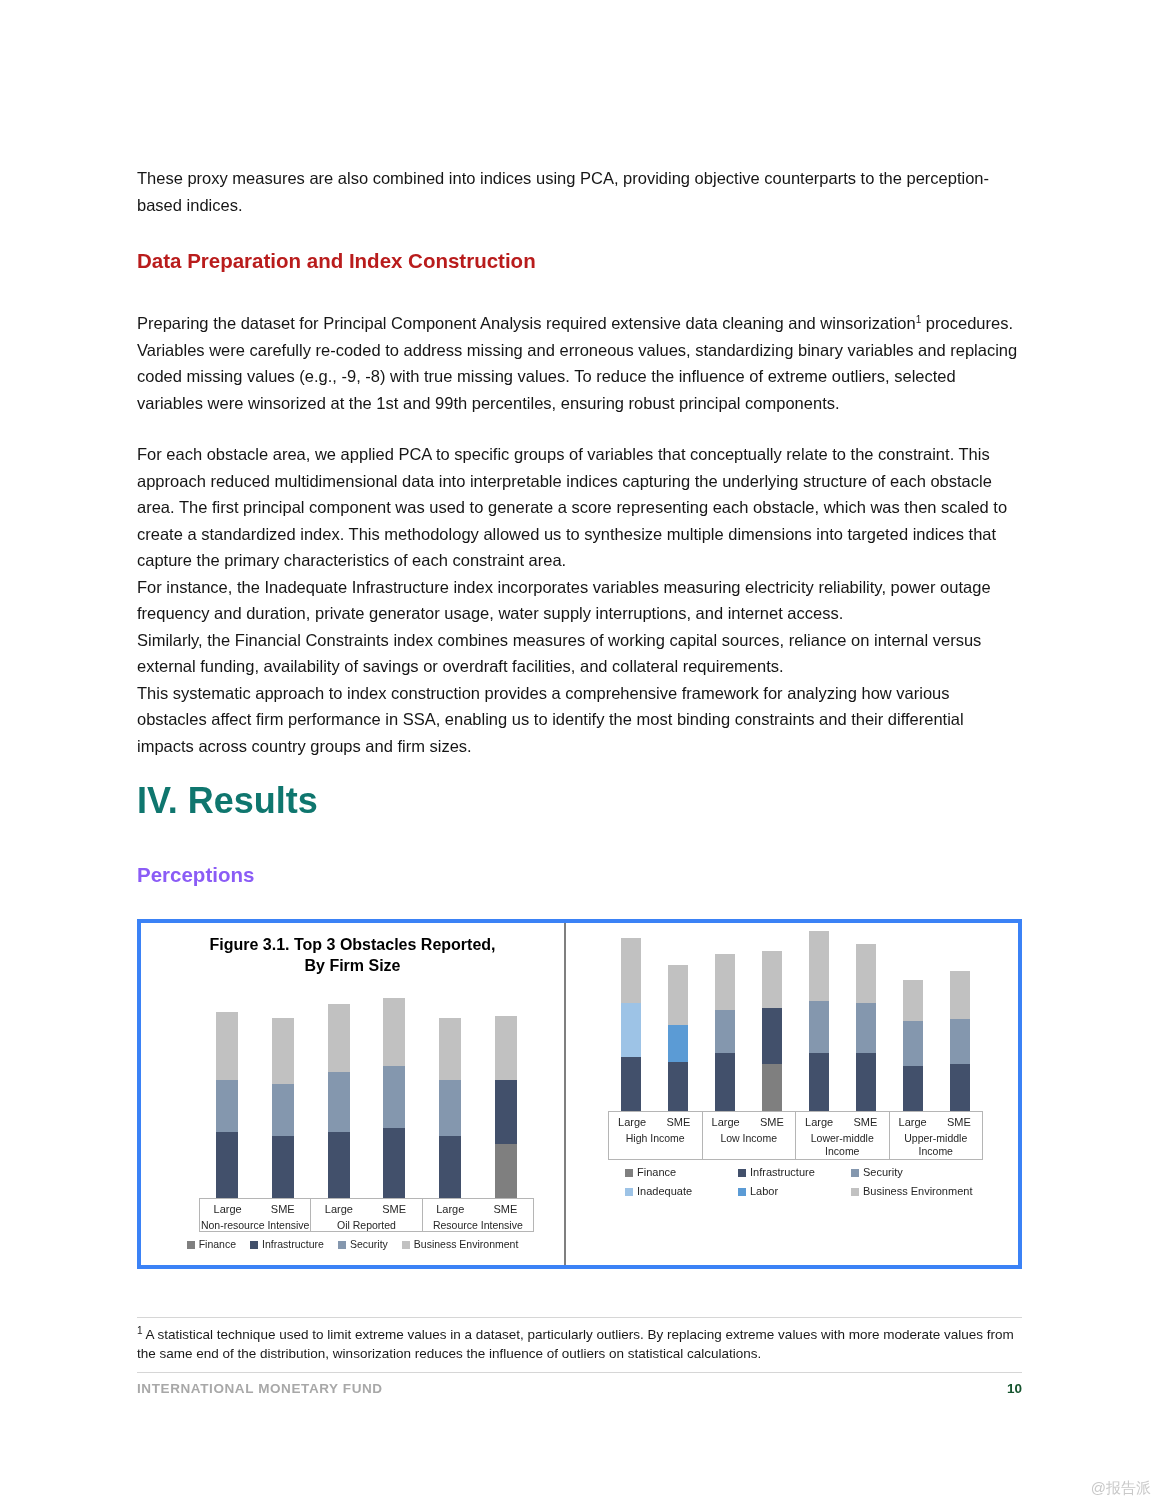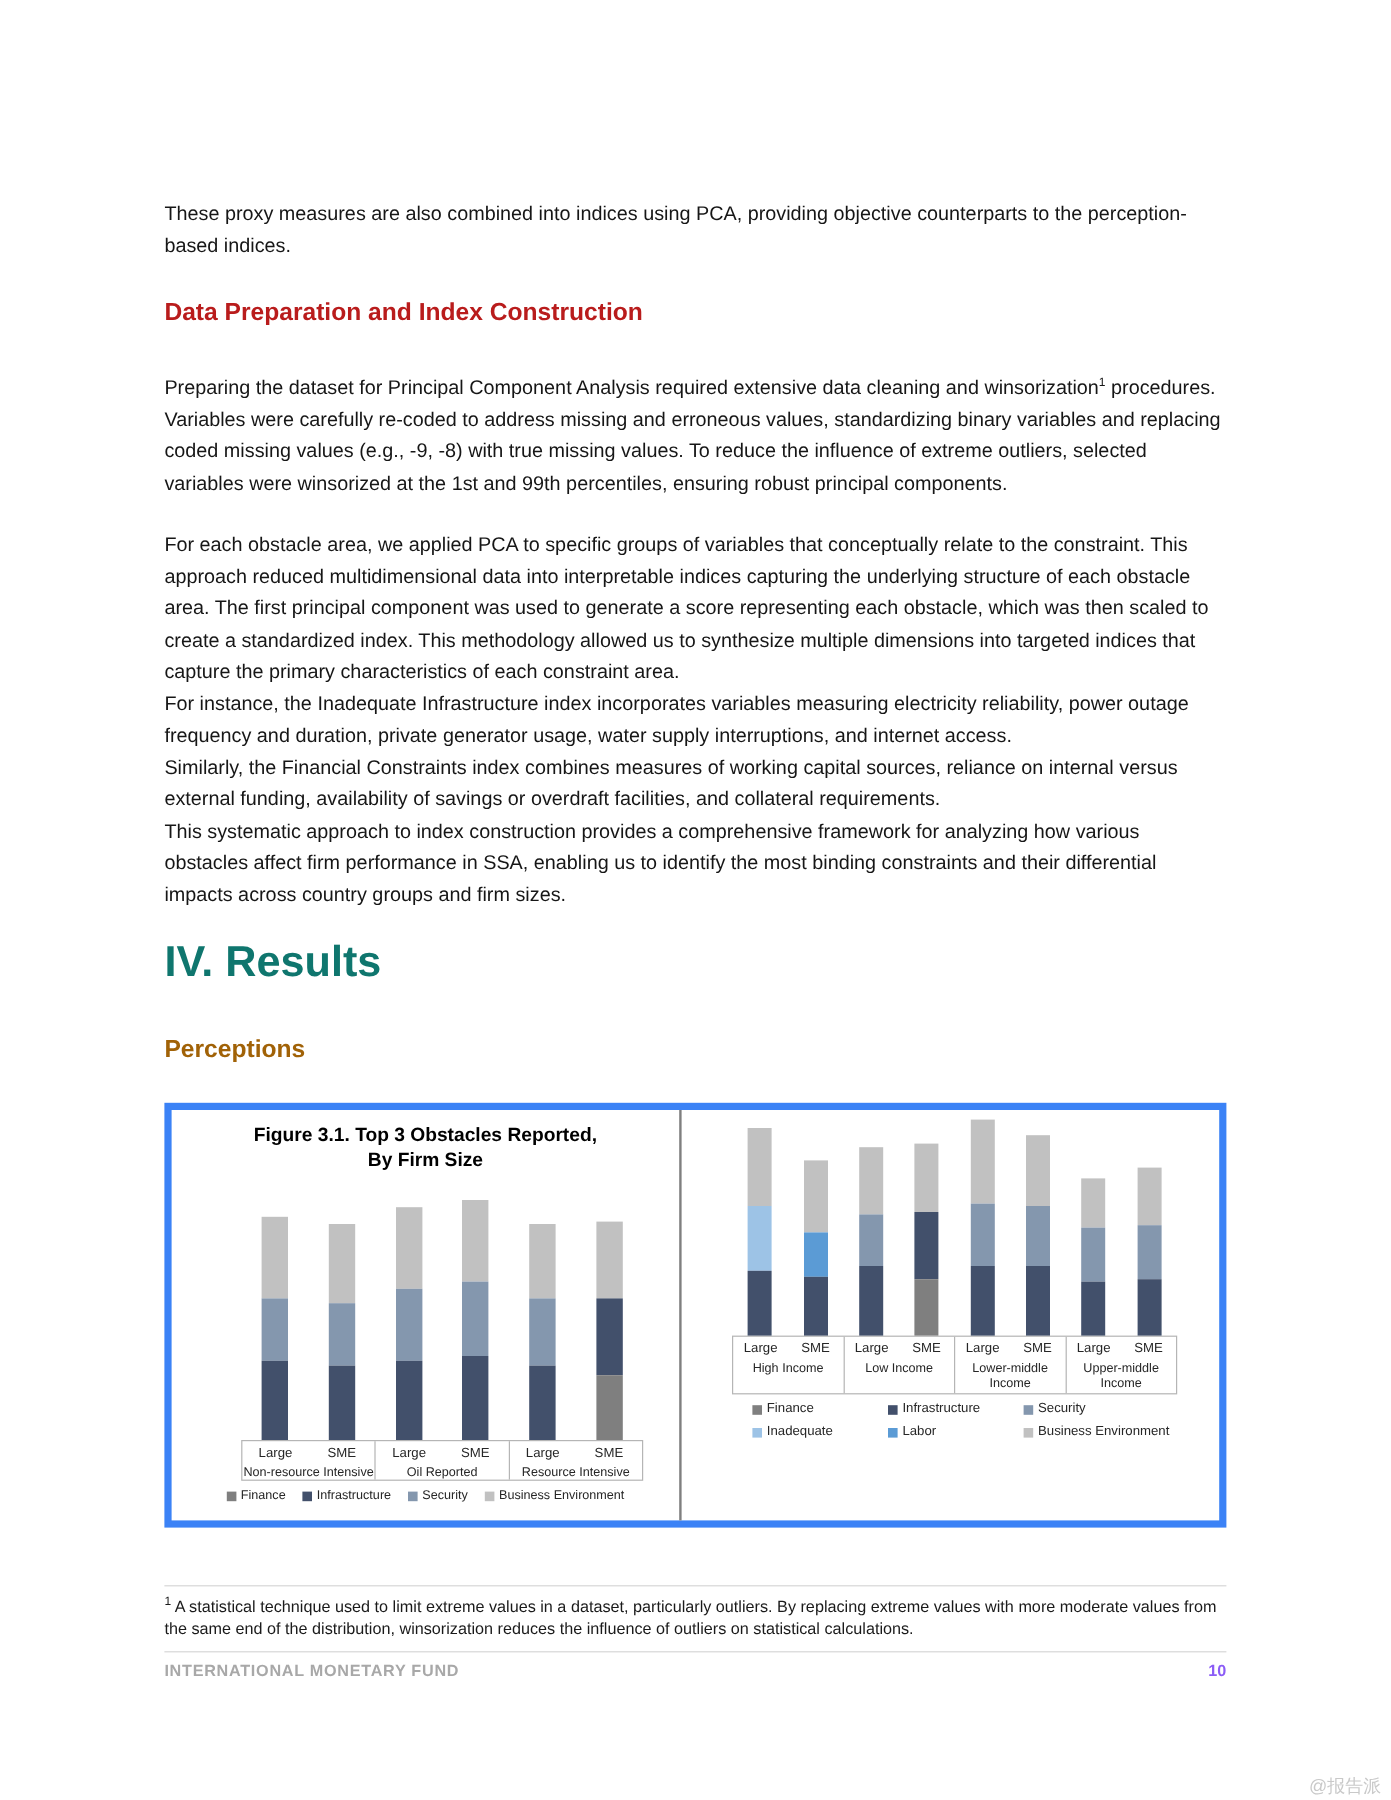--- a/index.html
+++ b/index.html
@@ -24,28 +24,28 @@
   .pca-block div{display:block;}
   sup.fn-ref{font-size:10px;line-height:0;vertical-align:super;}
   h1.results-heading{
     margin:22px 0 0 0;
     font-size:36px;line-height:40px;
     font-weight:bold;color:#0f766e;
   }
   h3.perceptions-heading{
     margin:42px 0 0 0;
     font-size:20.5px;line-height:24px;
-    font-weight:bold;color:#a16207;
+    font-weight:bold;color:#8b5cf6;
   }
 
   
   .figures{
     margin:32px 0 0 0;
     height:342px;
-    border:6px solid #3b82f6;
+    border:4px solid #3b82f6;
     display:flex;
   }
   .fig-pane{height:100%;box-sizing:border-box;}
   .fig-pane.left{width:425px;border-right:2px solid #7f7f7f;}
   .fig-pane.right{flex:1;}
   .fig-title{
     margin-top:11px;
     text-align:center;
     font-weight:bold;font-size:16px;line-height:21px;color:#000;
   }
@@ -92,21 +92,21 @@
   }
   .foot-rule{border-top:1px solid #d6d6d6;}
   .footer-row{
     display:flex;justify-content:space-between;align-items:center;
     padding:8px 0 0 0;
   }
   .footer-left{
     font-size:13.5px;font-weight:bold;color:#a8a8a8;letter-spacing:0.6px;
   }
   .footer-page{
-    font-size:13.5px;font-weight:bold;color:#8b5cf6;
+    font-size:13.5px;font-weight:bold;color:#14532d;
   }
   .watermark{
     position:absolute;right:8px;bottom:2px;
     font-size:15px;color:#c9c9c9;
   }
 </style>
 </head>
 <body>
 
 <div class="page">

